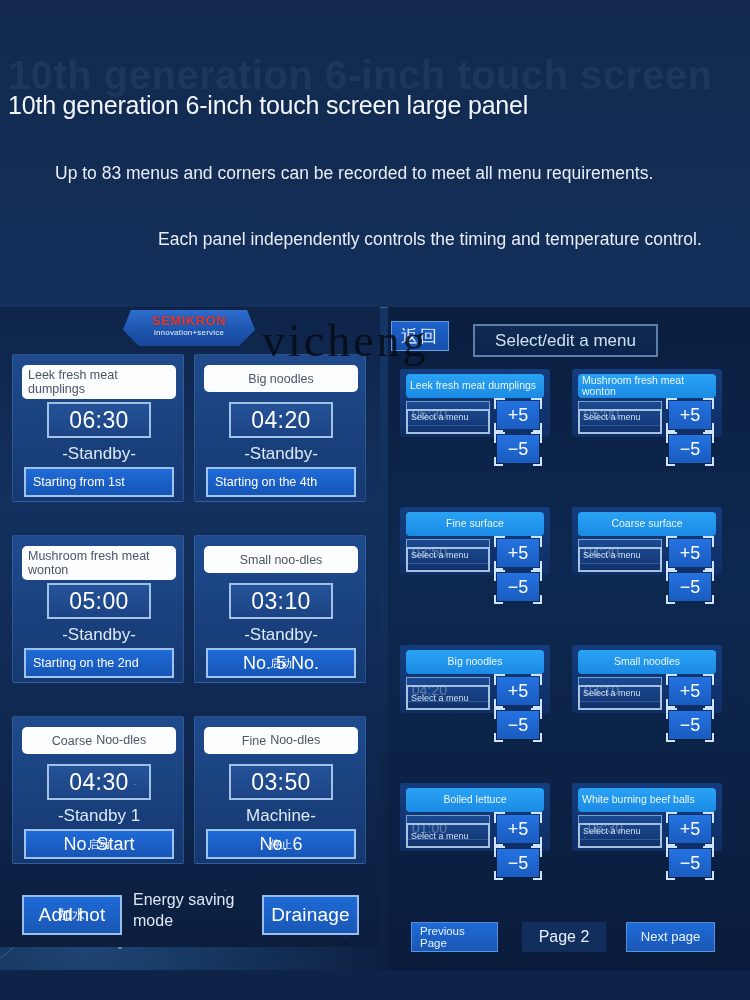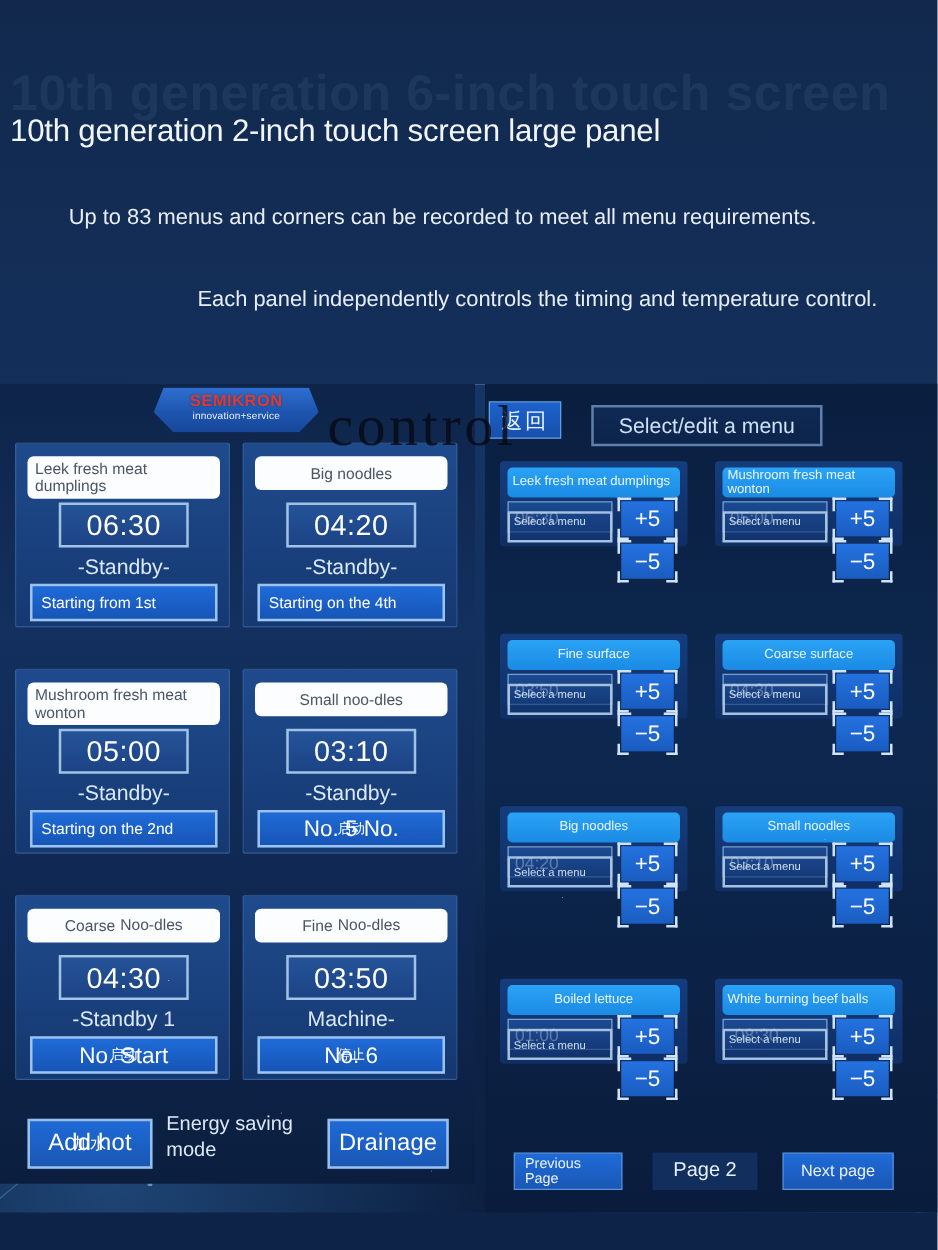--- a/index.html
+++ b/index.html
@@ -235,21 +235,21 @@
     font-family: "Liberation Serif", serif;
     font-size: 46px; color: rgba(6,10,20,.82); letter-spacing: 3px;
     pointer-events:none;
   }
   .deco-net{ position:absolute; pointer-events:none; opacity:.55; }
 </style>
 </head>
 <body>
 
 <div class="ghost-head">10th generation 6-inch touch screen</div>
-<div class="headline">10th generation 2-inch touch screen large panel</div>
+<div class="headline">10th generation 6-inch touch screen large panel</div>
 <div class="sub1">Up to 83 menus and corners can be recorded to meet all menu requirements.</div>
 <div class="sub2">Each panel independently controls the timing and temperature control.</div>
 
 <div class="device">
   <div class="screen-top-line"></div>
 
   <svg class="deco-net" style="left:-10px; top:520px;" width="200" height="150" viewBox="0 0 200 150">
     <g stroke="#6fc3ff" stroke-width="1" fill="none" opacity=".55">
       <path d="M0 140 L60 90 L130 120 L70 60 L10 95 Z"></path>
       <path d="M60 90 L10 40 L110 30 L130 120"></path>
@@ -480,13 +480,13 @@
           <span>−5</span>
         </div>
     </div>
 
     <div class="pager-btn" id="prev-page">Previous Page</div>
     <div class="page-label">Page 2</div>
     <div class="pager-btn" id="next-page">Next page</div>
   </div>
 </div>
 
-<div class="watermark">control</div>
+<div class="watermark">vicheng</div>
 
 </body></html>

